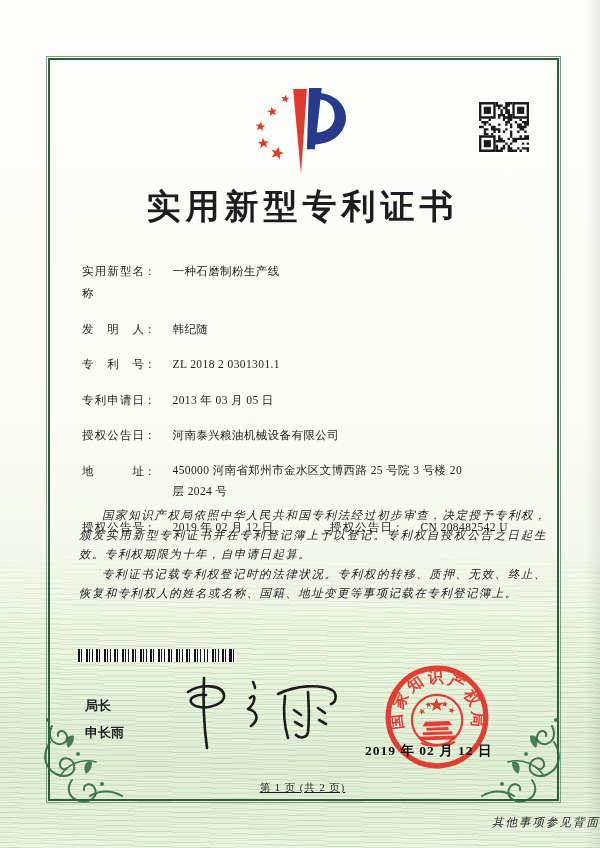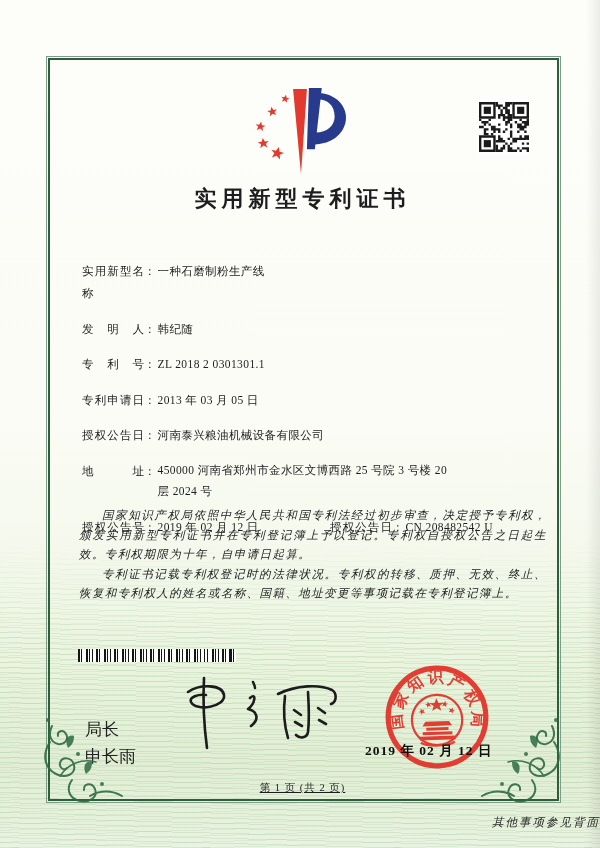--- a/index.html
+++ b/index.html
@@ -14,39 +14,39 @@
       repeating-linear-gradient(-1.8deg,rgba(110,170,110,.11) 0 1px,rgba(0,0,0,0) 1px 6px);
     -webkit-mask-image:linear-gradient(180deg,transparent,#000 35%);
     mask-image:linear-gradient(180deg,transparent,#000 35%);}
   .frame{position:absolute;left:46px;top:56px;width:513px;height:745px;border:1px solid #7e9b86;}
   .frame-inner{position:absolute;inset:1px;border:2px solid #2d5f3c;}
   .cert-no{position:absolute;left:70px;top:101px;font-size:11.5px;letter-spacing:2px;}
   .logo{position:absolute;left:250px;top:86px;width:100px;height:94px;}
   .qr{position:absolute;left:478px;top:99px;width:50px;height:54px;background:#fff;padding:1px;}
   .qr svg{width:100%;height:100%;}
   .title{position:absolute;left:46px;top:184px;width:513px;text-align:center;
-    font-size:22px;font-weight:700;letter-spacing:5px;}
+    font-size:34px;font-weight:700;letter-spacing:5px;}
   .fields{position:absolute;left:82px;top:260px;width:460px;font-size:11.5px;}
   .frow{position:relative;margin-bottom:13.5px;line-height:22px;}
   .flabel{display:inline-block;width:62px;text-align:justify;text-align-last:justify;
     -moz-text-align-last:justify;vertical-align:top;}
   .fcolon{display:inline-block;vertical-align:top;}
-  .fvalue{display:inline-block;margin-left:2px;letter-spacing:.4px;vertical-align:top;}
+  .fvalue{display:inline-block;margin-left:17px;letter-spacing:.4px;vertical-align:top;}
   .fvalue.wrap{width:300px;line-height:21.5px;}
   .fpair2{position:absolute;left:248px;top:0;}
   .paras{position:absolute;left:79px;top:506px;width:468px;font-size:11.5px;line-height:19.5px;
     font-style:italic;letter-spacing:1.4px;text-align:justify;}
   .paras p{margin:0;text-indent:2em;}
   .barcode{position:absolute;left:78px;top:649px;width:158px;height:13px;background-color:#fff;
     background-image:repeating-linear-gradient(90deg,
       #151515 0 1.5px,#fff 1.5px 3px,#151515 3px 4px,#fff 4px 7.5px,
       #151515 7.5px 10px,#fff 10px 11px,#151515 11px 12px,#fff 12px 14px,
       #151515 14px 15px,#fff 15px 18px);}
   .signoff{position:absolute;left:85px;top:692px;font-family:"Liberation Sans","DejaVu Sans",sans-serif;
-    font-size:17px;font-weight:400;line-height:27px;color:#222;margin-top:24px;}
+    font-size:13px;font-weight:700;line-height:27px;color:#222;}
   .signature{position:absolute;left:158px;top:668px;width:192px;height:86px;z-index:4;}
   .seal{position:absolute;left:363px;top:643px;width:148px;height:148px;z-index:2;opacity:.93;
     transform:rotate(-2deg);}
   .seal-date{position:absolute;left:365px;top:742px;z-index:5;font-size:13.5px;font-weight:700;
     letter-spacing:1px;color:#101010;}
   .page-info{position:absolute;left:46px;top:781px;width:513px;text-align:center;font-size:10.5px;
     letter-spacing:1px;text-decoration:underline;}
   .flourish{position:absolute;width:88px;height:126px;z-index:3;}
   .flourish.left{left:38px;top:684px;}
   .flourish.right{left:478px;top:684px;transform:scaleX(-1);}

